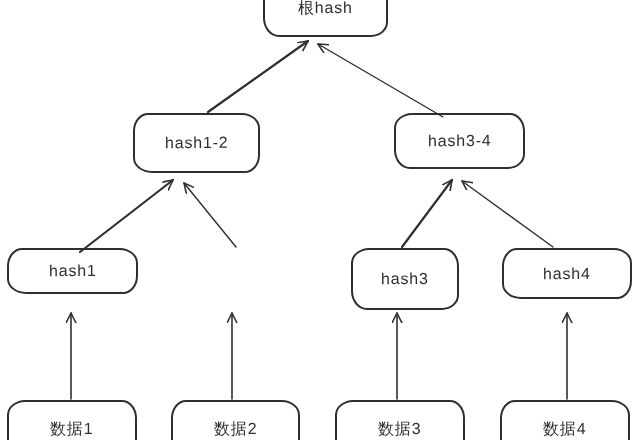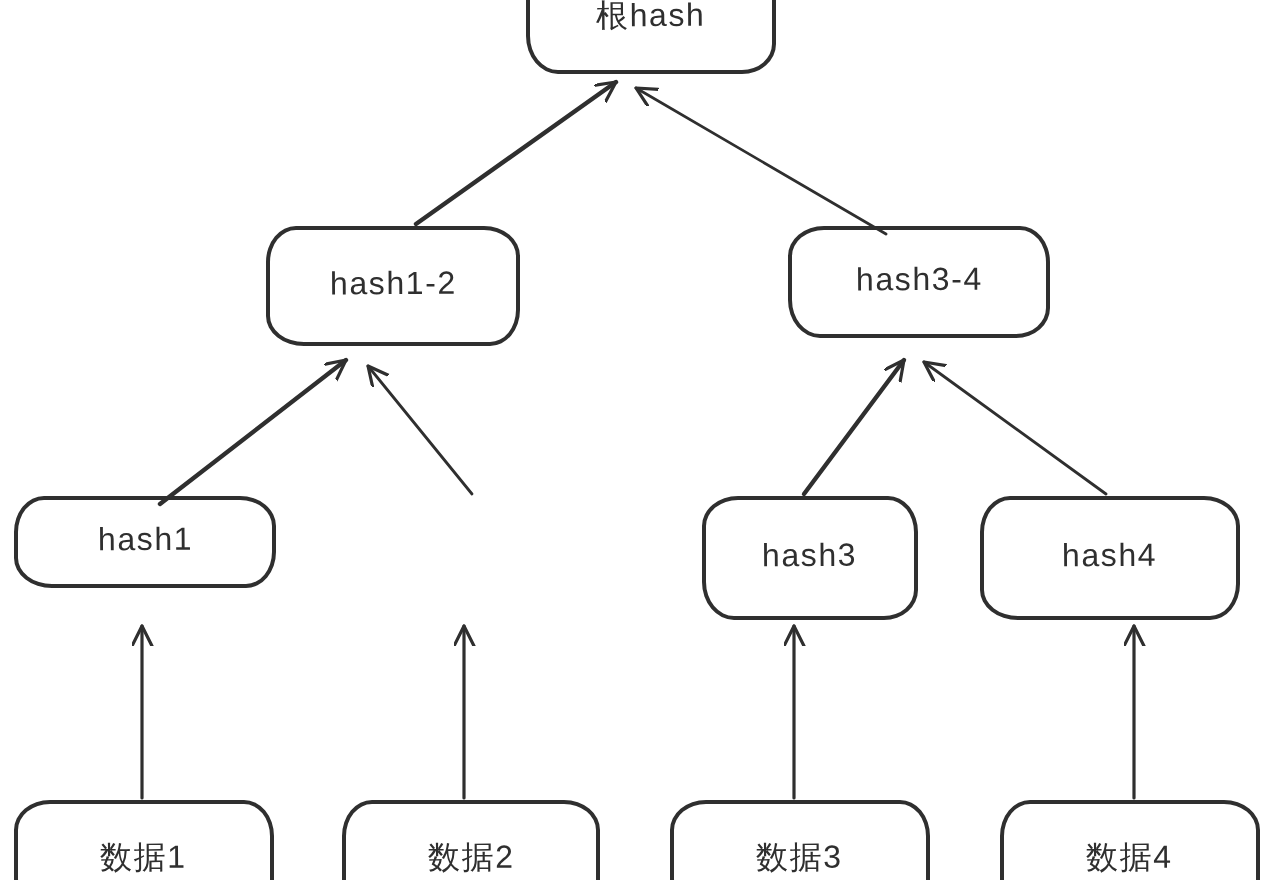--- a/index.html
+++ b/index.html
@@ -57,21 +57,21 @@
       </div>
       <div class="node" style="left: 394px; top: 113px; width: 131px; height: 56px;">
         <span class="node-label">hash3-4</span>
       </div>
       <div class="node" style="left: 7px; top: 248px; width: 131px; height: 46px;">
         <span class="node-label">hash1</span>
       </div>
       <div class="node" style="left: 335px; top: 248px; width: 108px; height: 62px; margin-left: 16px;">
         <span class="node-label">hash3</span>
       </div>
-      <div class="node" style="left: 490px; top: 248px; width: 130px; height: 62px;">
+      <div class="node" style="left: 502px; top: 248px; width: 130px; height: 51px;">
         <span class="node-label">hash4</span>
       </div>
       <div class="node" style="left: 7px; top: 400px; width: 130px; height: 58px;">
         <span class="node-label">数据1</span>
       </div>
       <div class="node" style="left: 171px; top: 400px; width: 129px; height: 58px;">
         <span class="node-label">数据2</span>
       </div>
       <div class="node" style="left: 335px; top: 400px; width: 130px; height: 58px;">
         <span class="node-label">数据3</span>

